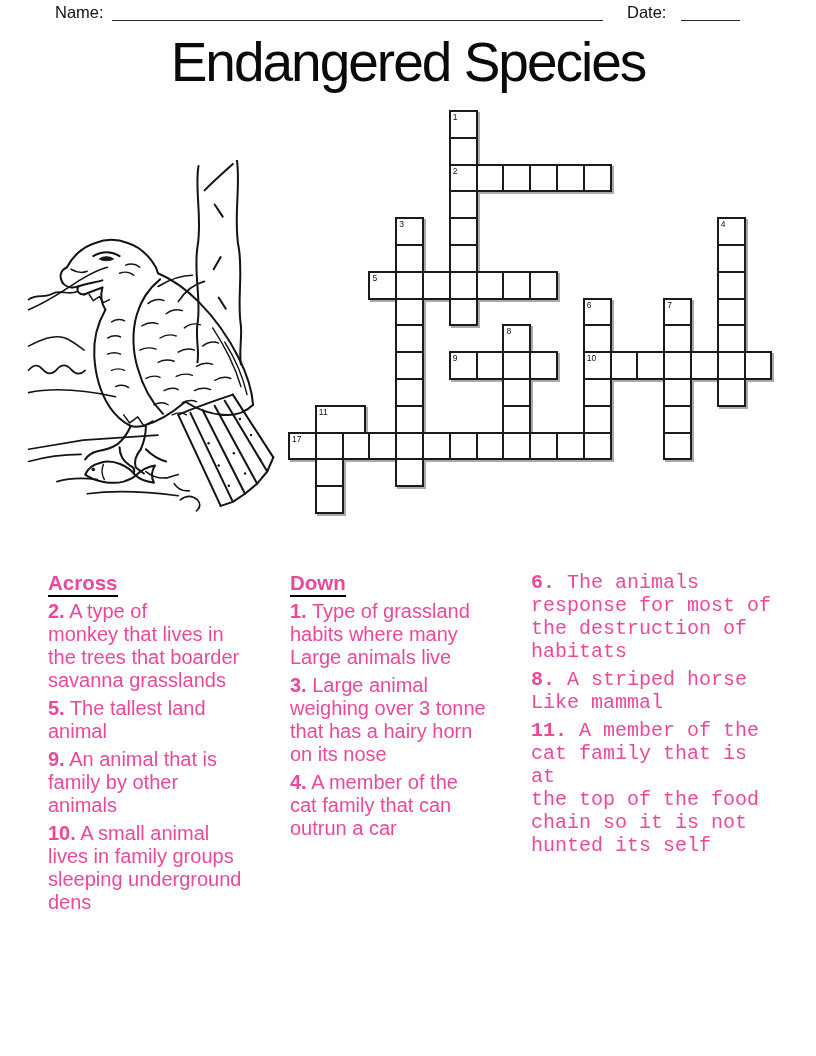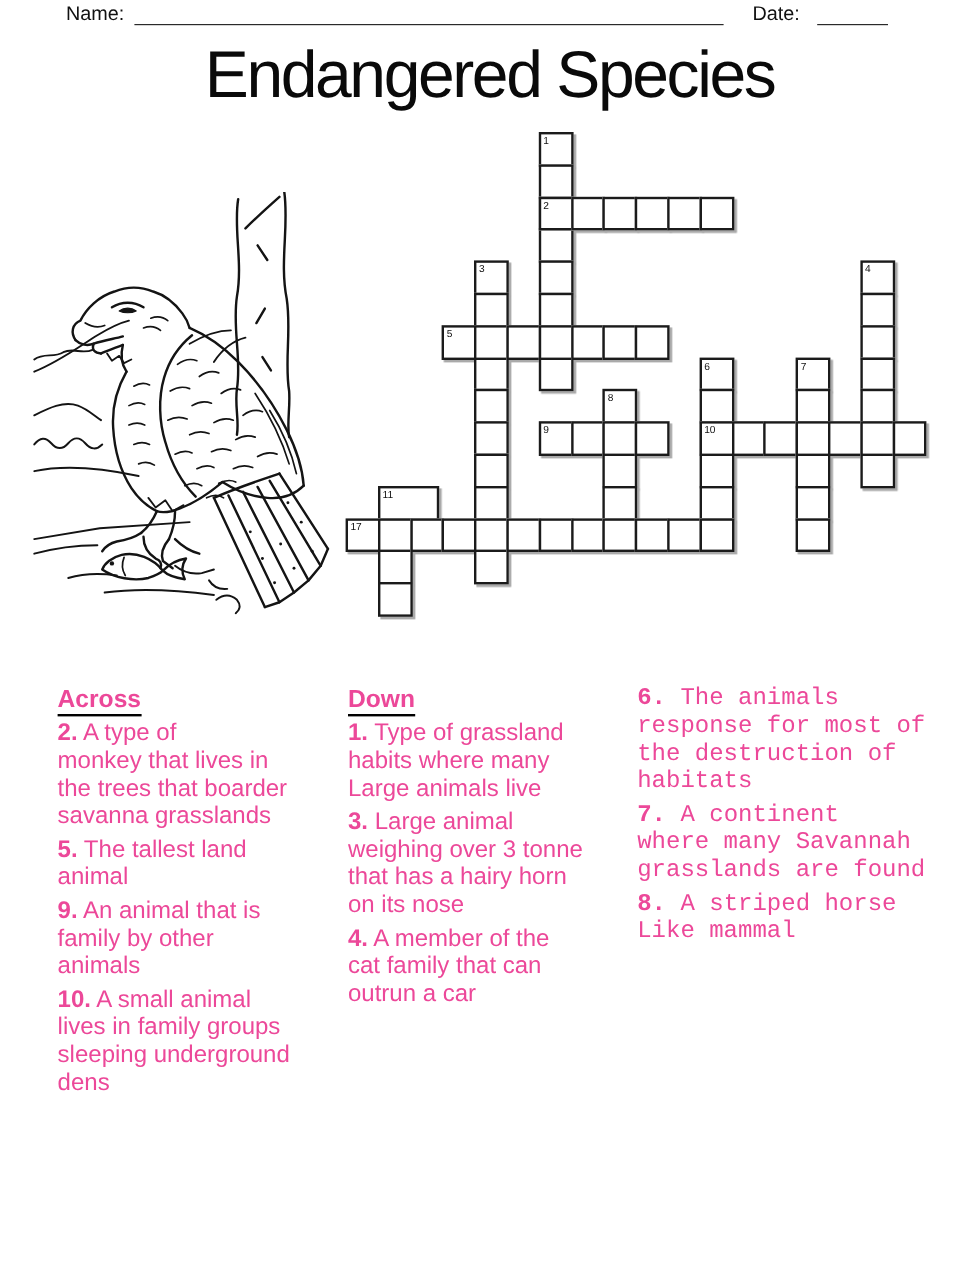--- a/index.html
+++ b/index.html
@@ -310,18 +310,20 @@
 on its nose</span></p>
     <p class="clue"><strong class="clue-num">4.</strong> <span class="clue-text">A member of the
 cat family that can
 outrun a car</span></p>
   </div>
 <div class="clue-col" id="clue-col-3">
     <p class="clue"><strong class="clue-num">6.</strong> <span class="clue-text">The animals
 response for most of
 the destruction of
 habitats</span></p>
-    <p class="clue"><strong class="clue-num">7.</strong> <span class="clue-text">A continent
-where many Savannah
-grasslands are found</span></p>
     <p class="clue"><strong class="clue-num">8.</strong> <span class="clue-text">A striped horse
 Like mammal</span></p>
+    <p class="clue"><strong class="clue-num">11.</strong> <span class="clue-text">A member of the
+cat family that is at
+the top of the food
+chain so it is not
+hunted its self</span></p>
   </div>
 
 </body></html>

